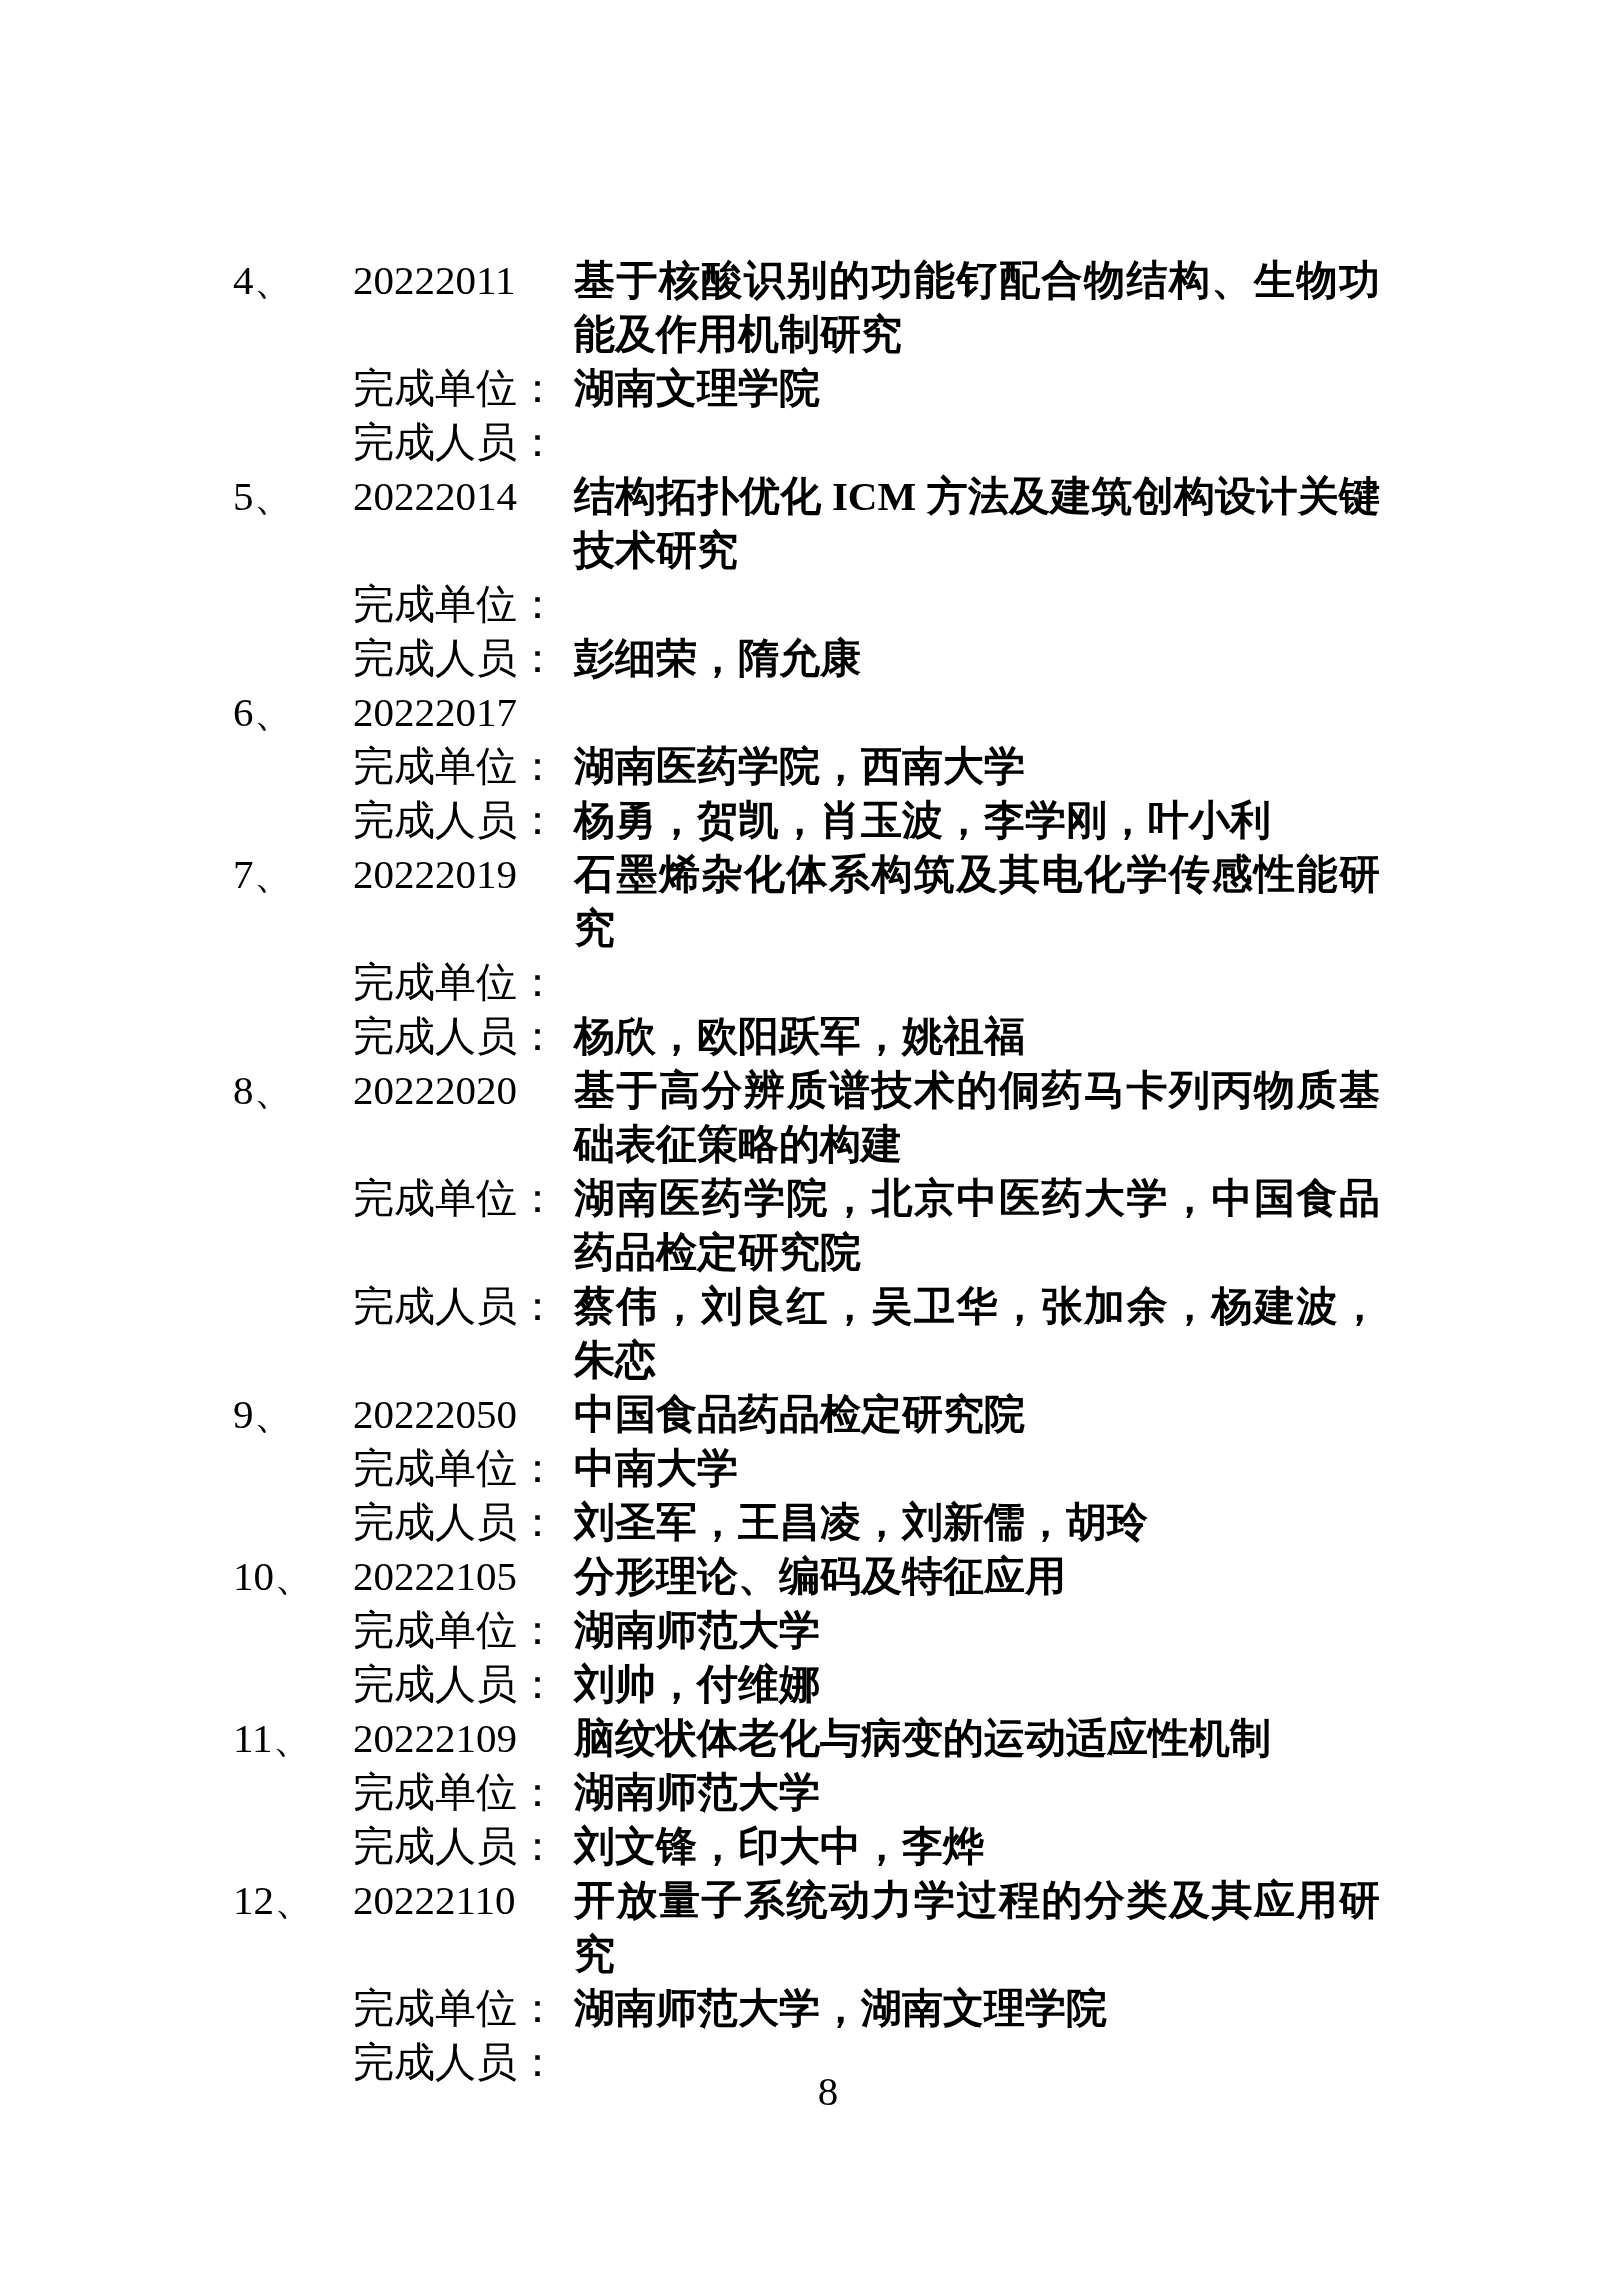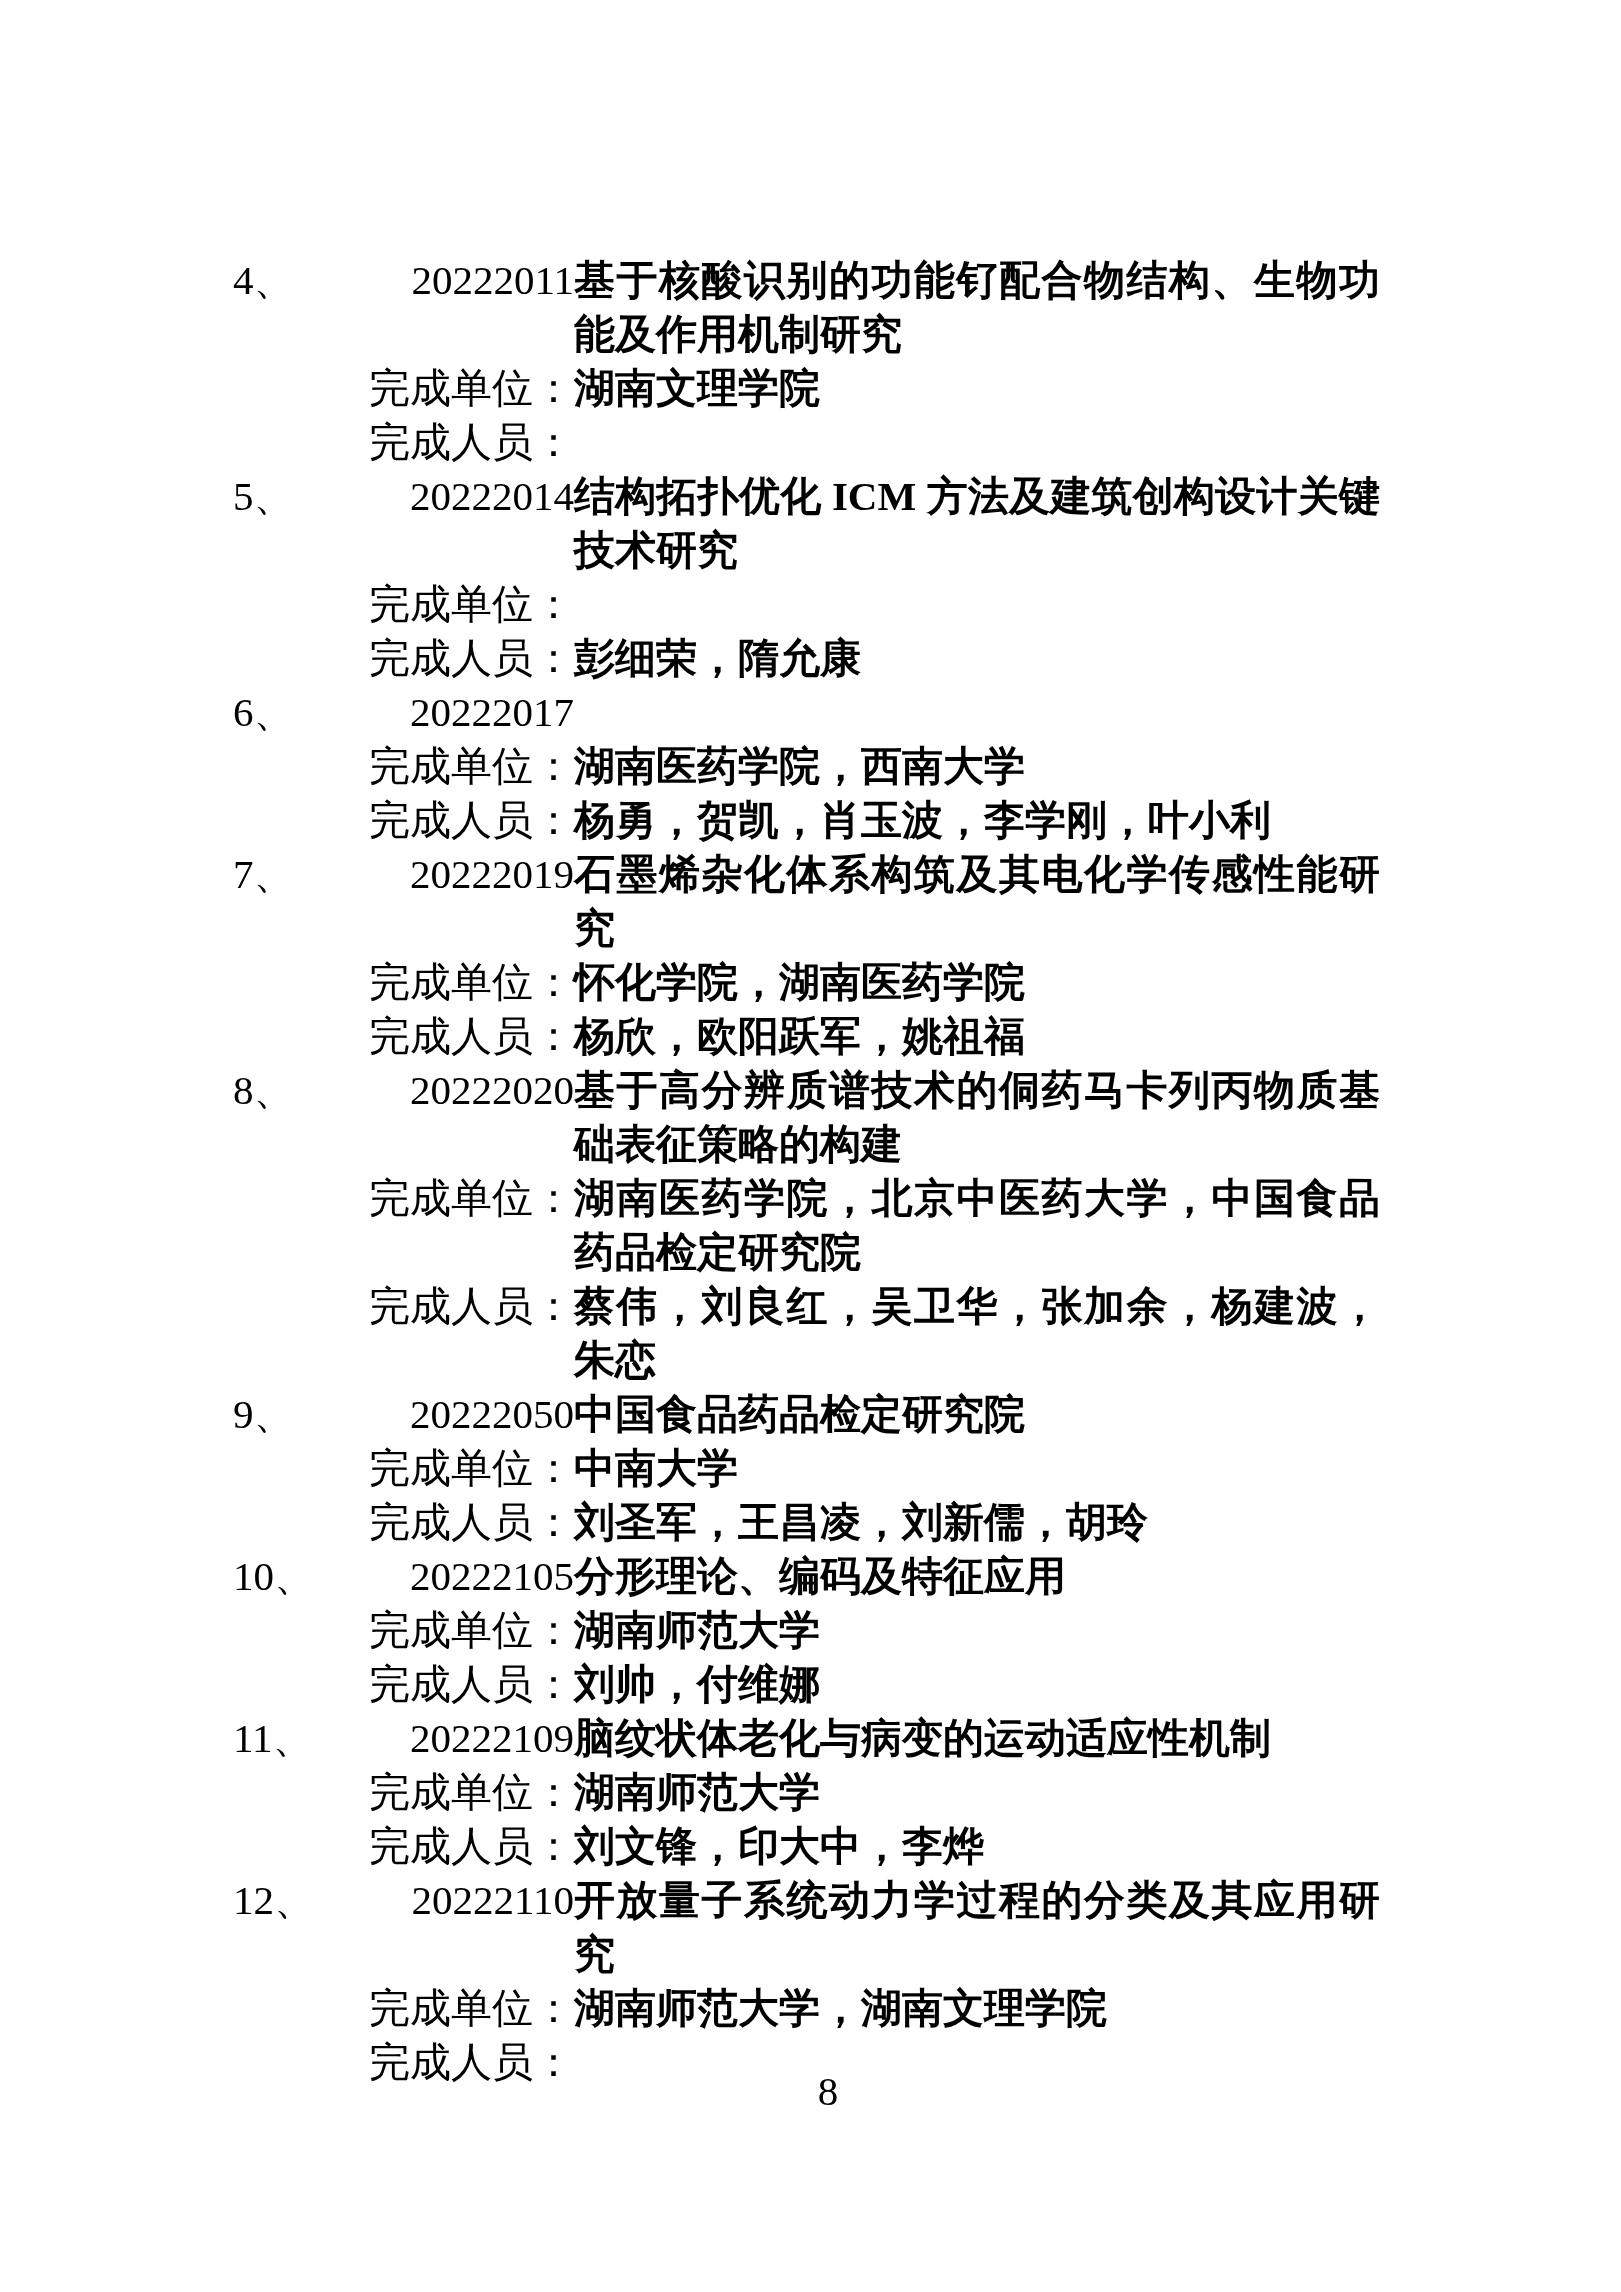--- a/index.html
+++ b/index.html
@@ -30,21 +30,20 @@
     align-items: start;
   }
   .entry .cell-num {
     grid-column: 1;
     white-space: nowrap;
   }
   .entry .cell-id,
   .entry .cell-label {
     grid-column: 2;
     white-space: nowrap;
-    text-align: right;
   }
   .entry .cell-title,
   .entry .cell-value {
     grid-column: 3;
     text-align: justify;
     text-justify: inter-ideograph;
     font-weight: bold;
   }
   .page-footer {
     position: absolute;
@@ -85,21 +84,20 @@
       <div class="cell-value">湖南医药学院，西南大学</div>
       <div class="cell-label">完成人员：</div>
       <div class="cell-value">杨勇，贺凯，肖玉波，李学刚，叶小利</div>
     </section>
 
     <section class="entry">
       <div class="cell-num">7、</div>
       <div class="cell-id">20222019</div>
       <div class="cell-title">石墨烯杂化体系构筑及其电化学传感性能研究</div>
       <div class="cell-label">完成单位：</div>
-      <div class="cell-value">怀化学院，湖南医药学院</div>
       <div class="cell-label">完成人员：</div>
       <div class="cell-value">杨欣，欧阳跃军，姚祖福</div>
     </section>
 
     <section class="entry">
       <div class="cell-num">8、</div>
       <div class="cell-id">20222020</div>
       <div class="cell-title">基于高分辨质谱技术的侗药马卡列丙物质基础表征策略的构建</div>
       <div class="cell-label">完成单位：</div>
       <div class="cell-value">湖南医药学院，北京中医药大学，中国食品药品检定研究院</div>

